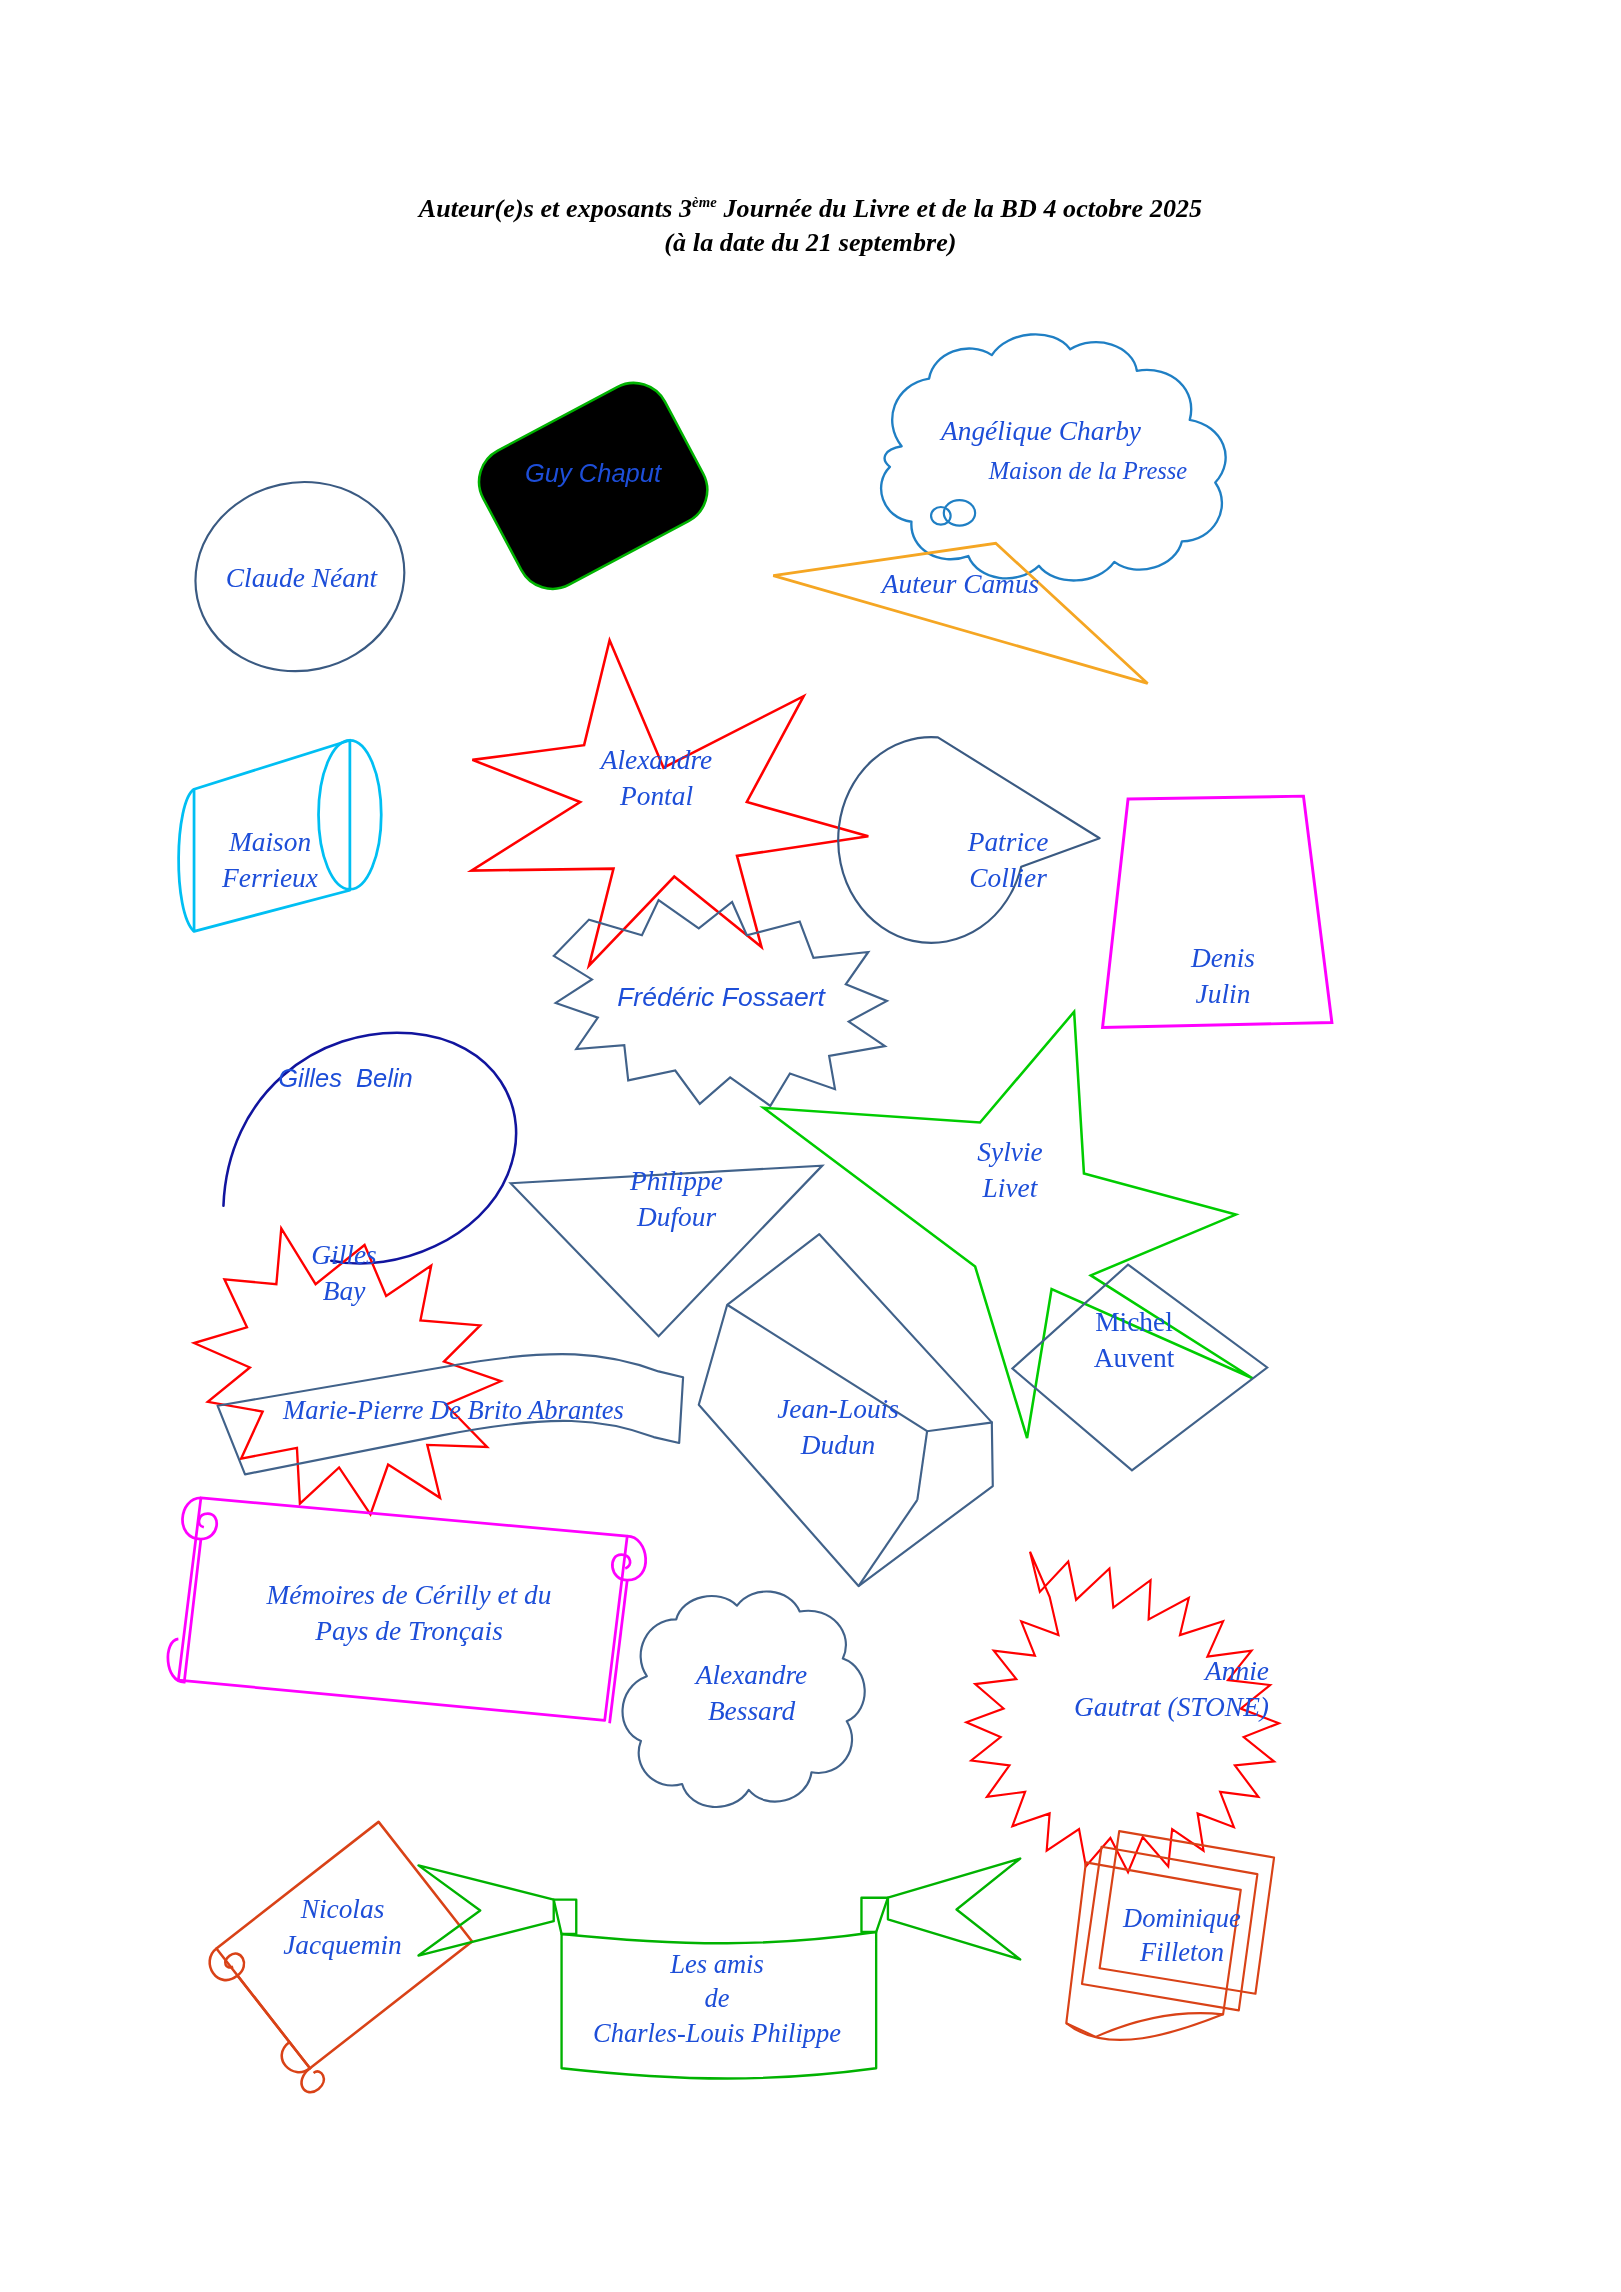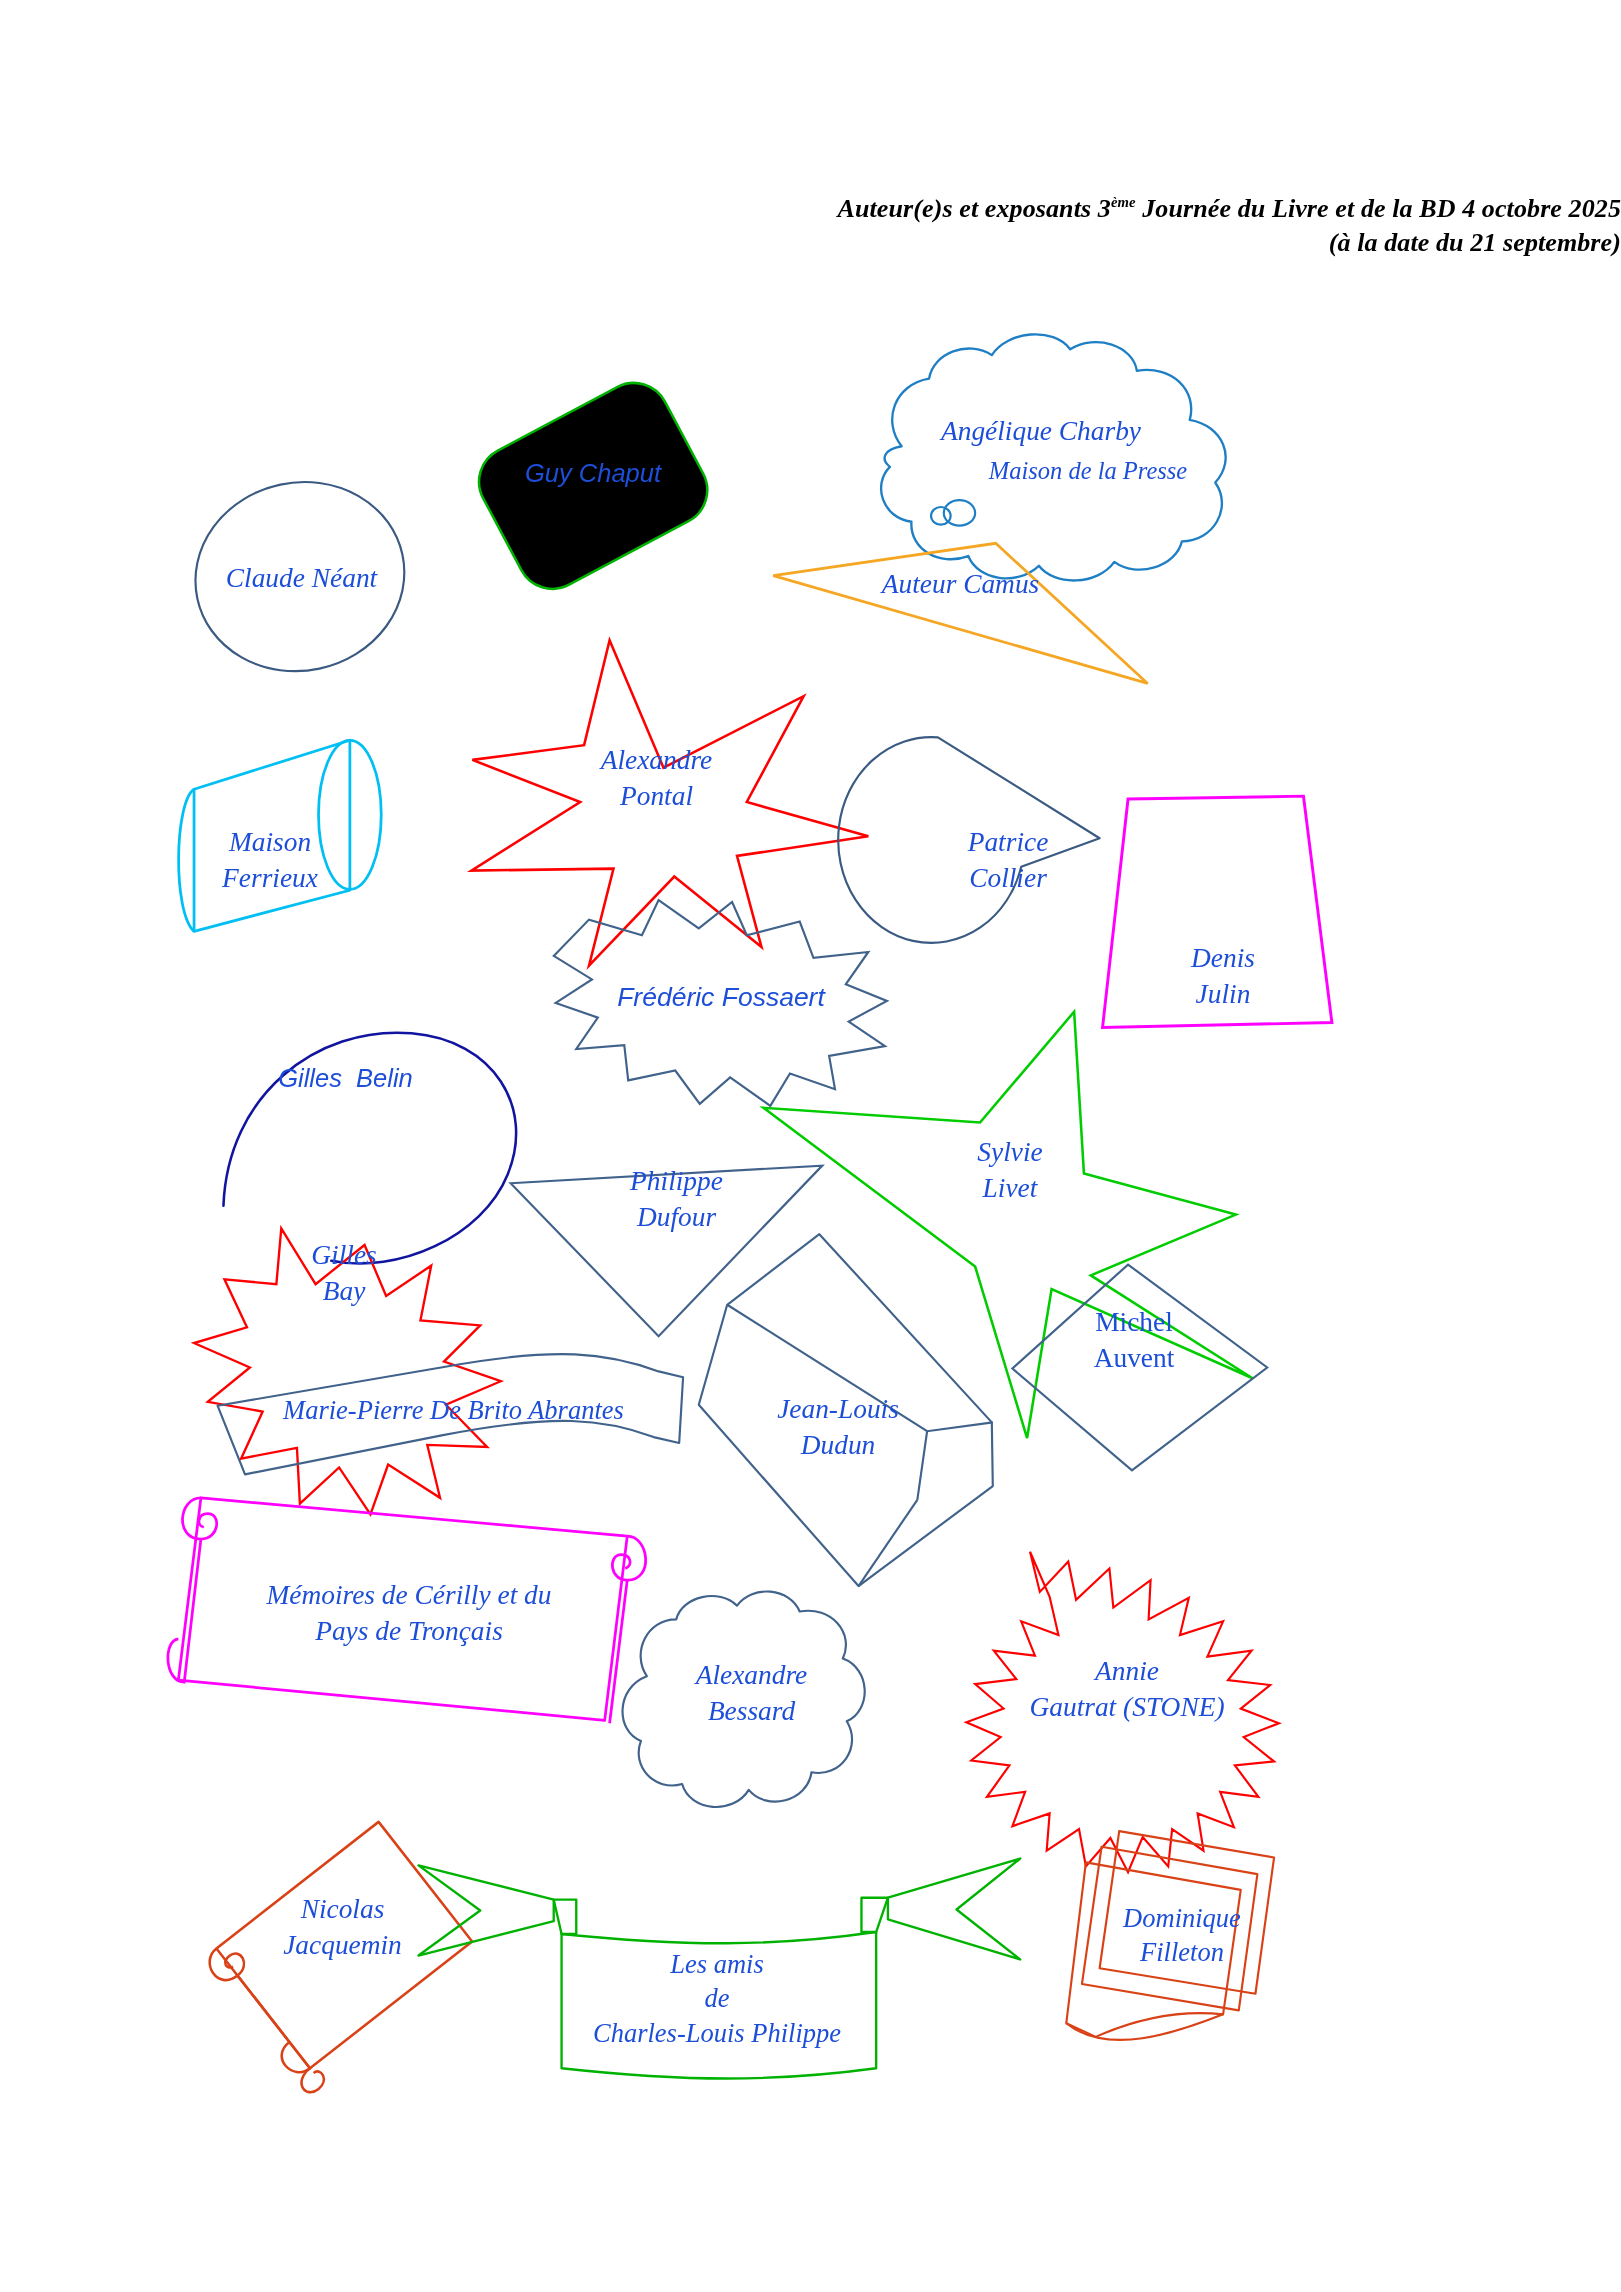--- a/index.html
+++ b/index.html
@@ -2,21 +2,21 @@
 <html><head>
 <meta charset="utf-8">
 <style>
   html,body{margin:0;padding:0;background:#ffffff;}
   body{
     width:1621px;height:2293px;position:relative;overflow:hidden;
     font-family:"Liberation Serif", serif;
   }
   #page{position:absolute;inset:0;background:#fff;}
   .title{
-    position:absolute;left:0;right:0;top:192px;text-align:right;
+    position:absolute;left:0;right:0;top:192px;text-align:center;
     font-family:"Liberation Serif", serif;
     font-style:italic;font-weight:bold;font-size:26px;line-height:1.32;
     color:#000;letter-spacing:0.1px;
   }
   .title sup{font-size:14.7px;vertical-align:super;line-height:0;}
   .title .ln2{display:block;}
   svg.canvas{position:absolute;left:0;top:0;width:1621px;height:2293px;}
   svg.canvas path, svg.canvas polygon, svg.canvas ellipse,
   svg.canvas polyline, svg.canvas circle, svg.canvas line{fill:none;}
   .lbl{
@@ -186,21 +186,21 @@
 
   <div class="lbl" style="left:218px;top:1578px;width:382px;font-size:27.4px;">Mémoires de Cérilly et du
 Pays de Tronçais</div>
 
   <div class="lbl" style="left:730px;top:1392px;width:216px;font-size:27.4px;">Jean-Louis
 Dudun</div>
 
   <div class="lbl" style="left:639px;top:1658px;width:225px;font-size:27.4px;">Alexandre
 Bessard</div>
 
-  <div class="lbl" style="left:985px;top:1654px;width:284px;font-size:27.4px;">Annie
+  <div class="lbl" style="left:985px;top:1654px;width:284px;font-size:27.4px;text-align:right;">Annie
 Gautrat (STONE)</div>
 
   <div class="lbl" style="left:225px;top:1892px;width:235px;font-size:27.4px;">Nicolas
 Jacquemin</div>
 
   <div class="lbl" style="left:1074px;top:1901px;width:216px;font-size:26.5px;">Dominique
 Filleton</div>
 
   <div class="lbl" style="left:570px;top:1947px;width:294px;font-size:26.5px;">Les amis
 de

